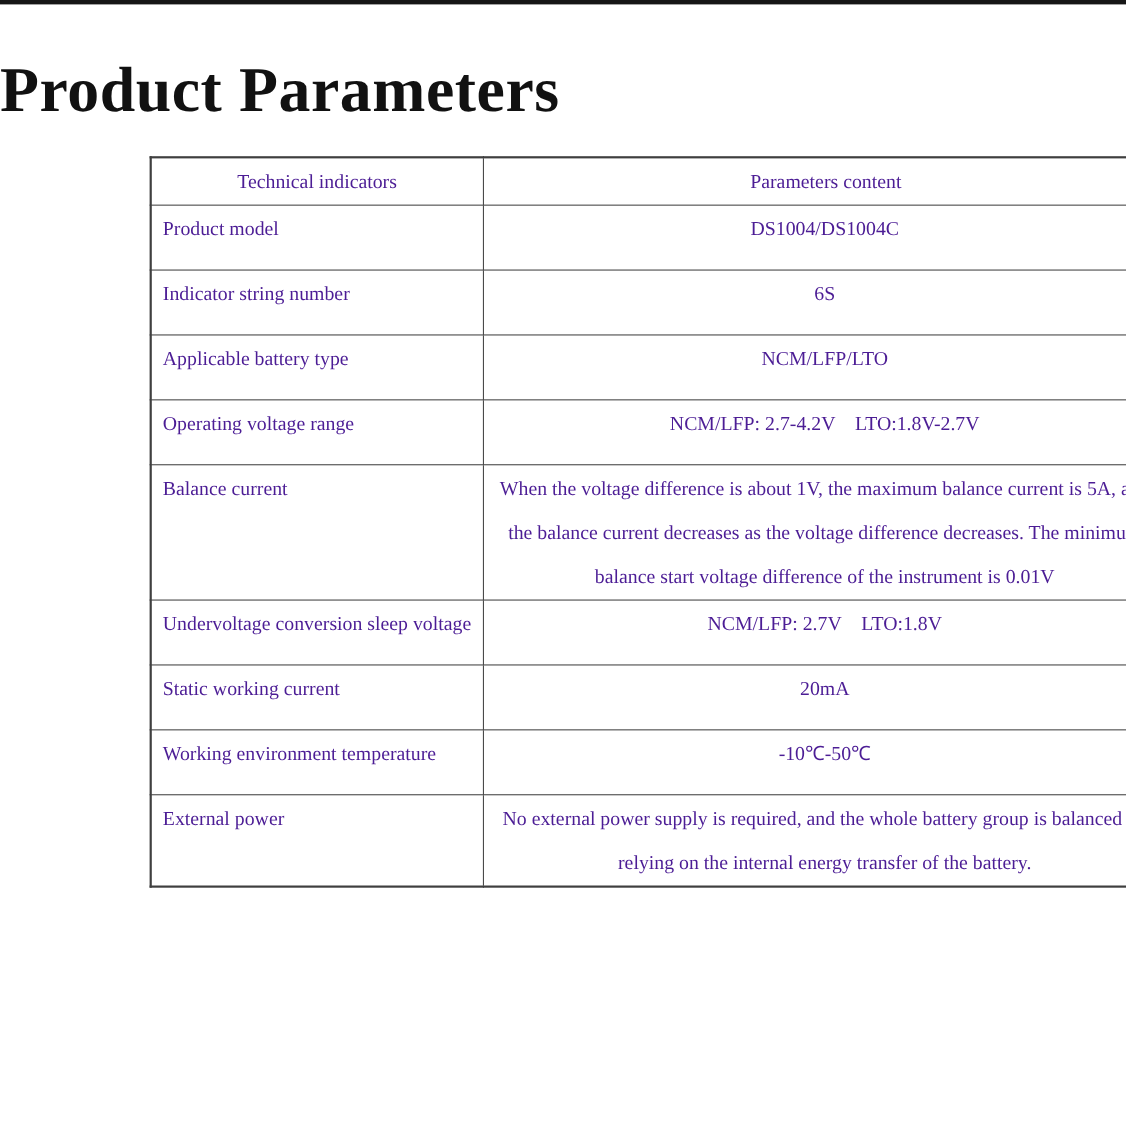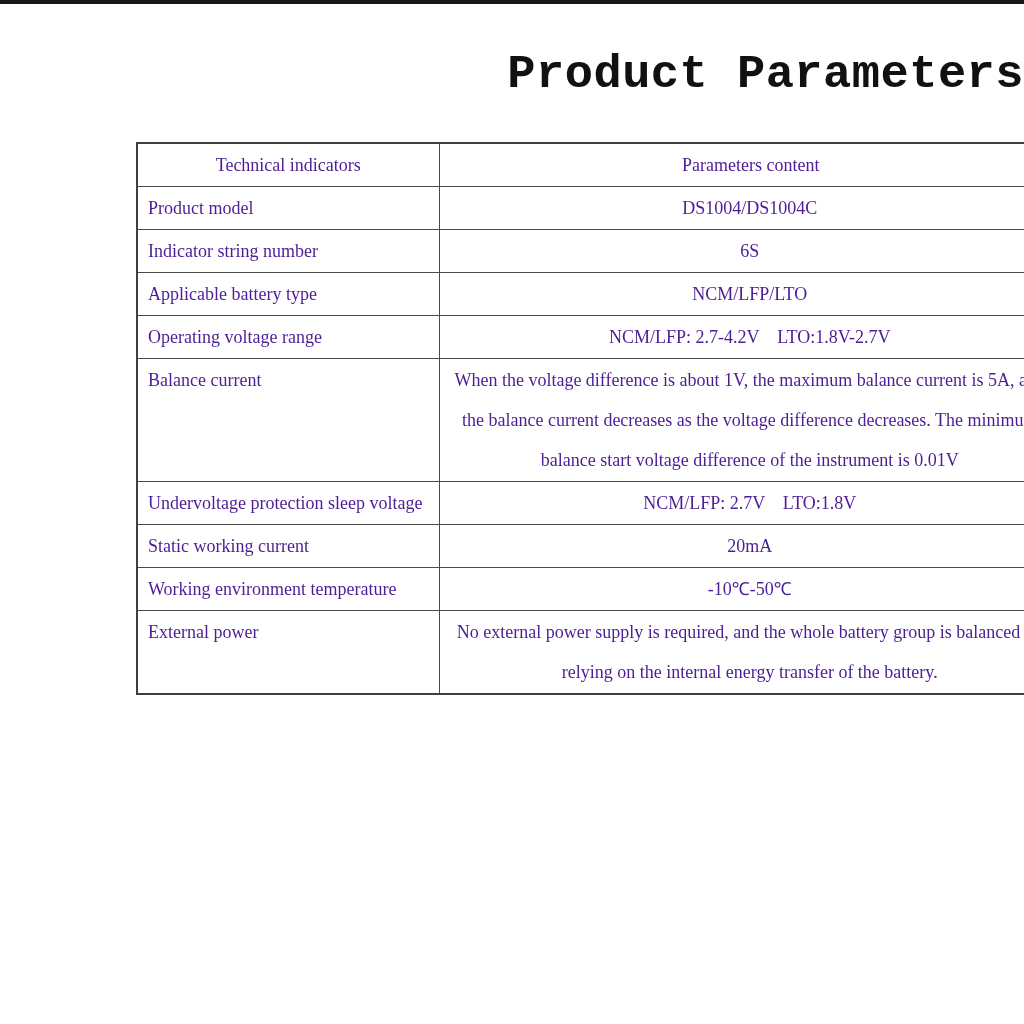--- a/index.html
+++ b/index.html
@@ -16,24 +16,24 @@
     top: 0; left: 0;
     width: 1024px;
     height: 4px;
     background: #161616;
   }
   .page-title {
     position: absolute;
     top: 48px;
     left: 0;
     width: 1024px;
-    text-align: right;
-    font-family: Liberation Mono, monospace;
+    text-align: left;
+    font-family: Liberation Serif, serif;
     font-weight: bold;
-    font-size: 47px;
+    font-size: 58px;
     letter-spacing: 0.5px;
     color: #111111;
   }
   table.params {
     position: absolute;
     top: 142px;
     left: 136px;
     width: 928px;
     border-collapse: collapse;
     border: 2px solid #3f3f3f;
@@ -47,21 +47,21 @@
     white-space: pre-wrap;
     font-weight: normal;
   }
   table.params th {
     text-align: center;
     padding: 1px 8px;
   }
   table.params td.label-cell {
     width: 302px;
     text-align: left;
-    padding: 1px 8px 1px 10px;
+    padding: 1px 8px 17px 10px;
   }
   table.params td.value-cell {
     text-align: center;
     padding: 1px 14px 1px 12px;
   }
 </style>
 </head>
 <body>
 
 <div class="top-bar"></div>
@@ -90,21 +90,21 @@
     </tr>
     <tr>
       <td class="label-cell">Operating voltage range</td>
       <td class="value-cell">NCM/LFP: 2.7-4.2V    LTO:1.8V-2.7V</td>
     </tr>
     <tr>
       <td class="label-cell">Balance current</td>
       <td class="value-cell">When the voltage difference is about 1V, the maximum balance current is 5A, and the balance current decreases as the voltage difference decreases. The minimum balance start voltage difference of the instrument is 0.01V</td>
     </tr>
     <tr>
-      <td class="label-cell">Undervoltage protection sleep voltage</td>
+      <td class="label-cell">Undervoltage conversion sleep voltage</td>
       <td class="value-cell">NCM/LFP: 2.7V    LTO:1.8V</td>
     </tr>
     <tr>
       <td class="label-cell">Static working current</td>
       <td class="value-cell">20mA</td>
     </tr>
     <tr>
       <td class="label-cell">Working environment temperature</td>
       <td class="value-cell">-10℃-50℃</td>
     </tr>

